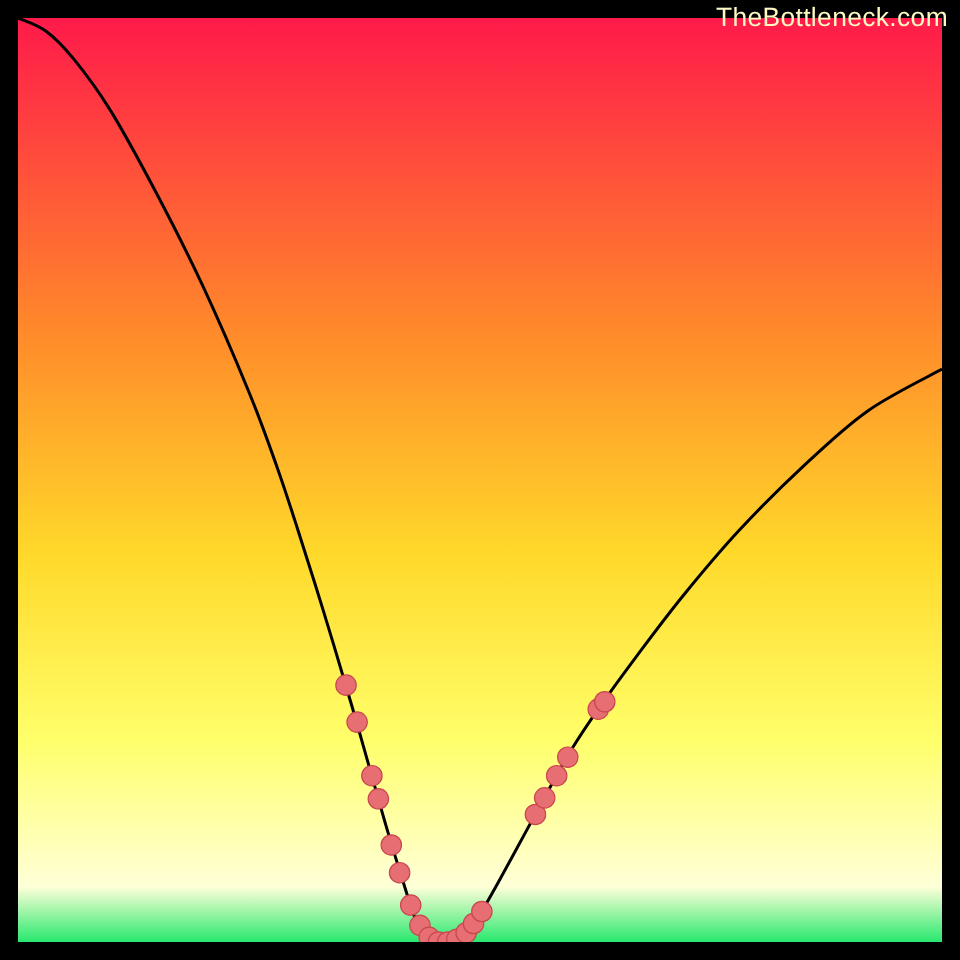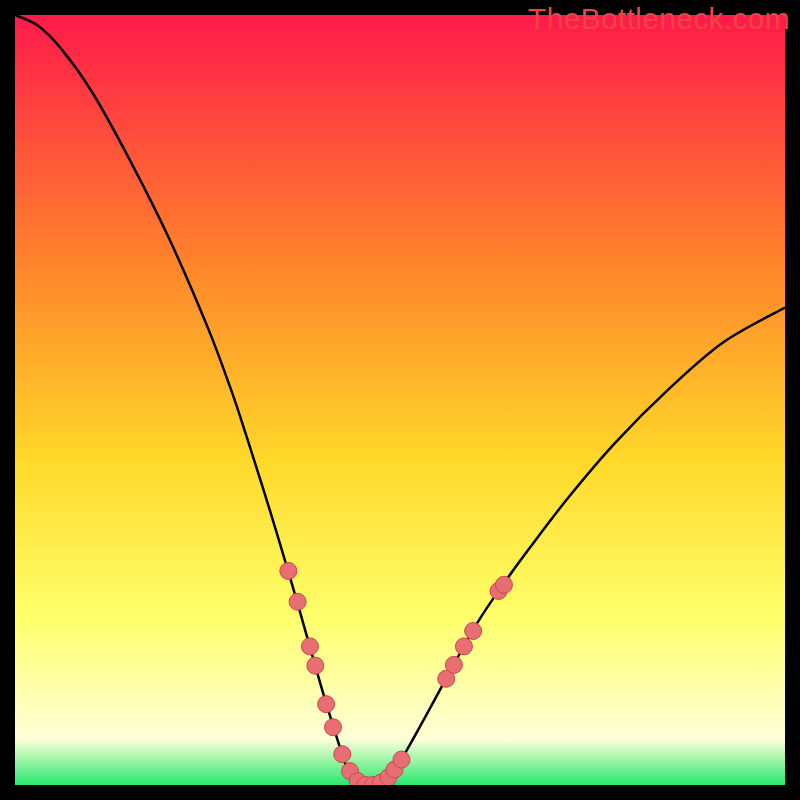--- a/index.html
+++ b/index.html
@@ -23,22 +23,22 @@
     position: absolute;
     left: 0;
     top: 0;
     width: 770px;
     height: 770px;
   }
   .watermark {
     position: absolute;
     top: 2px;
     right: 10px;
-    color: #ef4444;
-    font-size: 30px;
+    color: #fef9c3;
+    font-size: 22px;
     font-weight: 500;
     letter-spacing: 0.3px;
   }
 </style>
 </head>
 <body>
 
 <div class="frame">
   <svg class="plot" viewBox="0 0 770 770" preserveAspectRatio="none">
     <defs>

